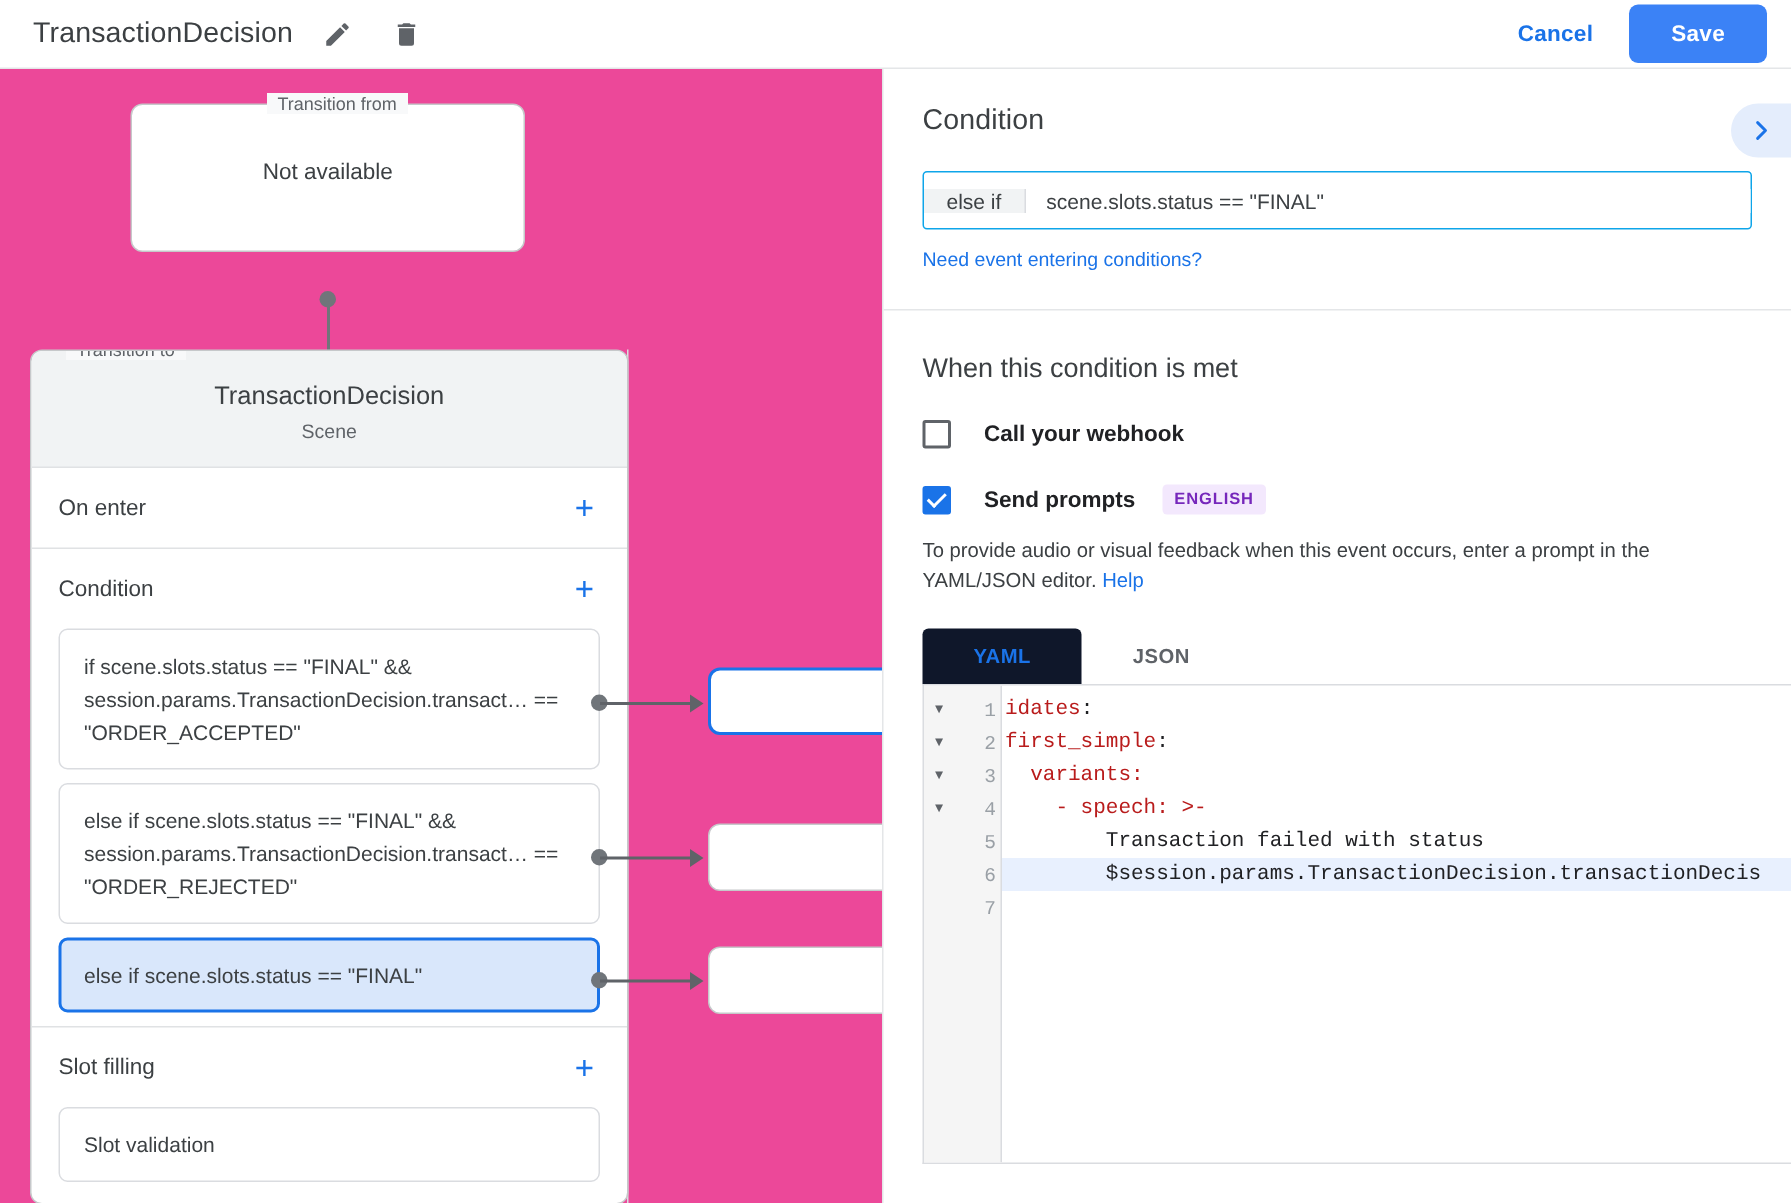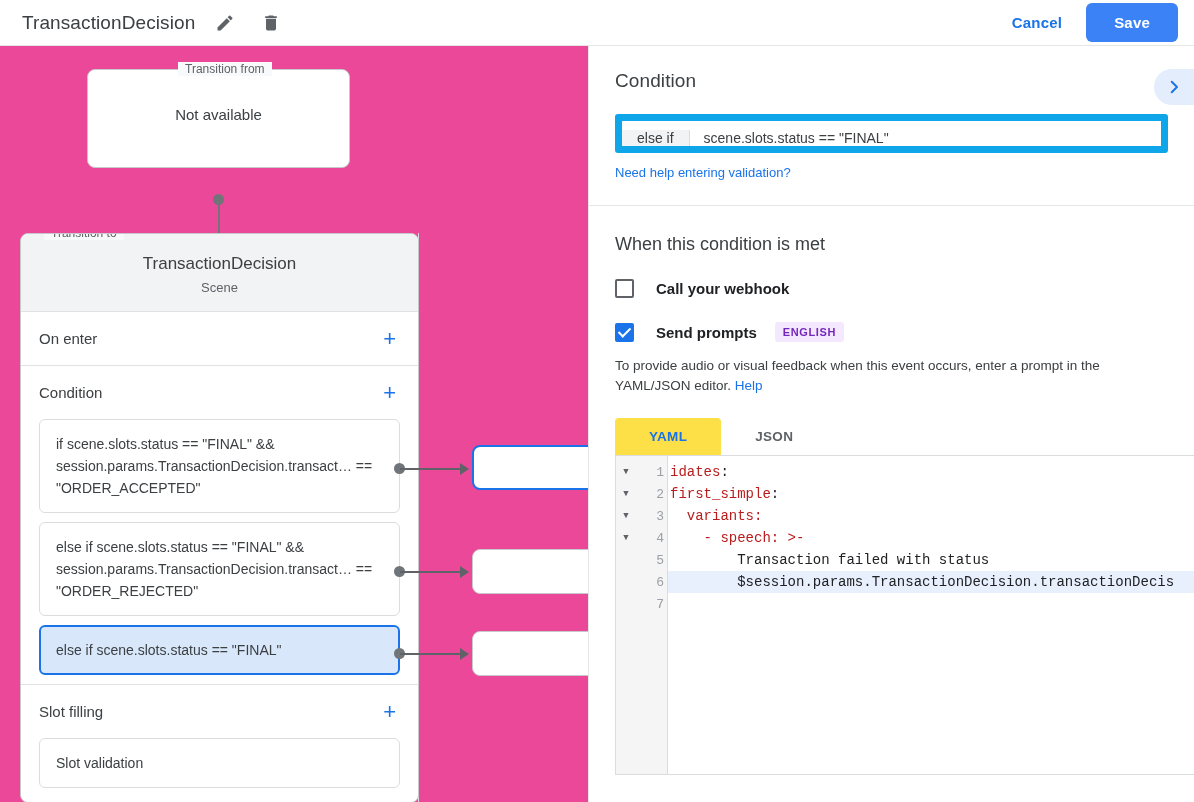--- a/index.html
+++ b/index.html
@@ -200,22 +200,22 @@
     position: absolute; right: 0; top: 23px;
     width: 40px; height: 36px;
     background: #e4edfc;
     border-top-left-radius: 20px; border-bottom-left-radius: 20px;
     display: flex; align-items: center; justify-content: center;
     cursor: pointer;
   }
 
   #cond-row {
     margin: 22px 26px 0 26px;
-    display: flex; align-items: flex-end;
-    border: 7px solid #0ea5e9;
+    display: flex; align-items: center;
+    border: 1px solid #0ea5e9;
     border-radius: 3px;
     height: 39px;
   }
   #cond-prefix {
     background: #f1f3f4;
     border-right: 1px solid #dadce0;
     display: flex; align-items: center;
     padding: 0 15px;
     font-size: 14px; color: #3c4043;
   }
@@ -292,21 +292,21 @@
     margin: 22px 26px 0 26px;
     display: flex;
   }
   .etab {
     padding: 11px 34px;
     font-size: 13.5px; font-weight: bold;
     color: #5f6368; cursor: pointer;
     letter-spacing: .3px;
     border-radius: 4px 4px 0 0;
   }
-  .etab.active { background: #fde047; color: #1a73e8; }
+  .etab.active { background: #0f172a; color: #1a73e8; }
 
   #editor {
     margin: 0 0 0 26px;
     border: 1px solid #dadce0;
     border-right: none;
     height: 320px;
     display: flex;
     background: #ffffff;
     overflow: hidden;
   }
@@ -434,21 +434,21 @@
       <svg width="18" height="18" viewBox="0 0 24 24" fill="none" stroke="#1a73e8" stroke-width="2.6" stroke-linecap="round" stroke-linejoin="round" aria-hidden="true">
         <polyline points="9 5 16 12 9 19"></polyline>
       </svg>
     </div>
   </div>
 
   <div id="cond-row">
     <div id="cond-prefix">else if</div>
     <input id="cond-input" type="text" value="scene.slots.status == &quot;FINAL&quot;" style="">
   </div>
-  <a id="cond-help">Need help entering validation?</a>
+  <a id="cond-help">Need event entering conditions?</a>
 
   <div id="panel-divider"></div>
 
   <div id="when-title">When this condition is met</div>
 
   <div class="check-row">
     <div class="cbox"></div>
     <div class="check-label">Call your webhook</div>
   </div>
 

